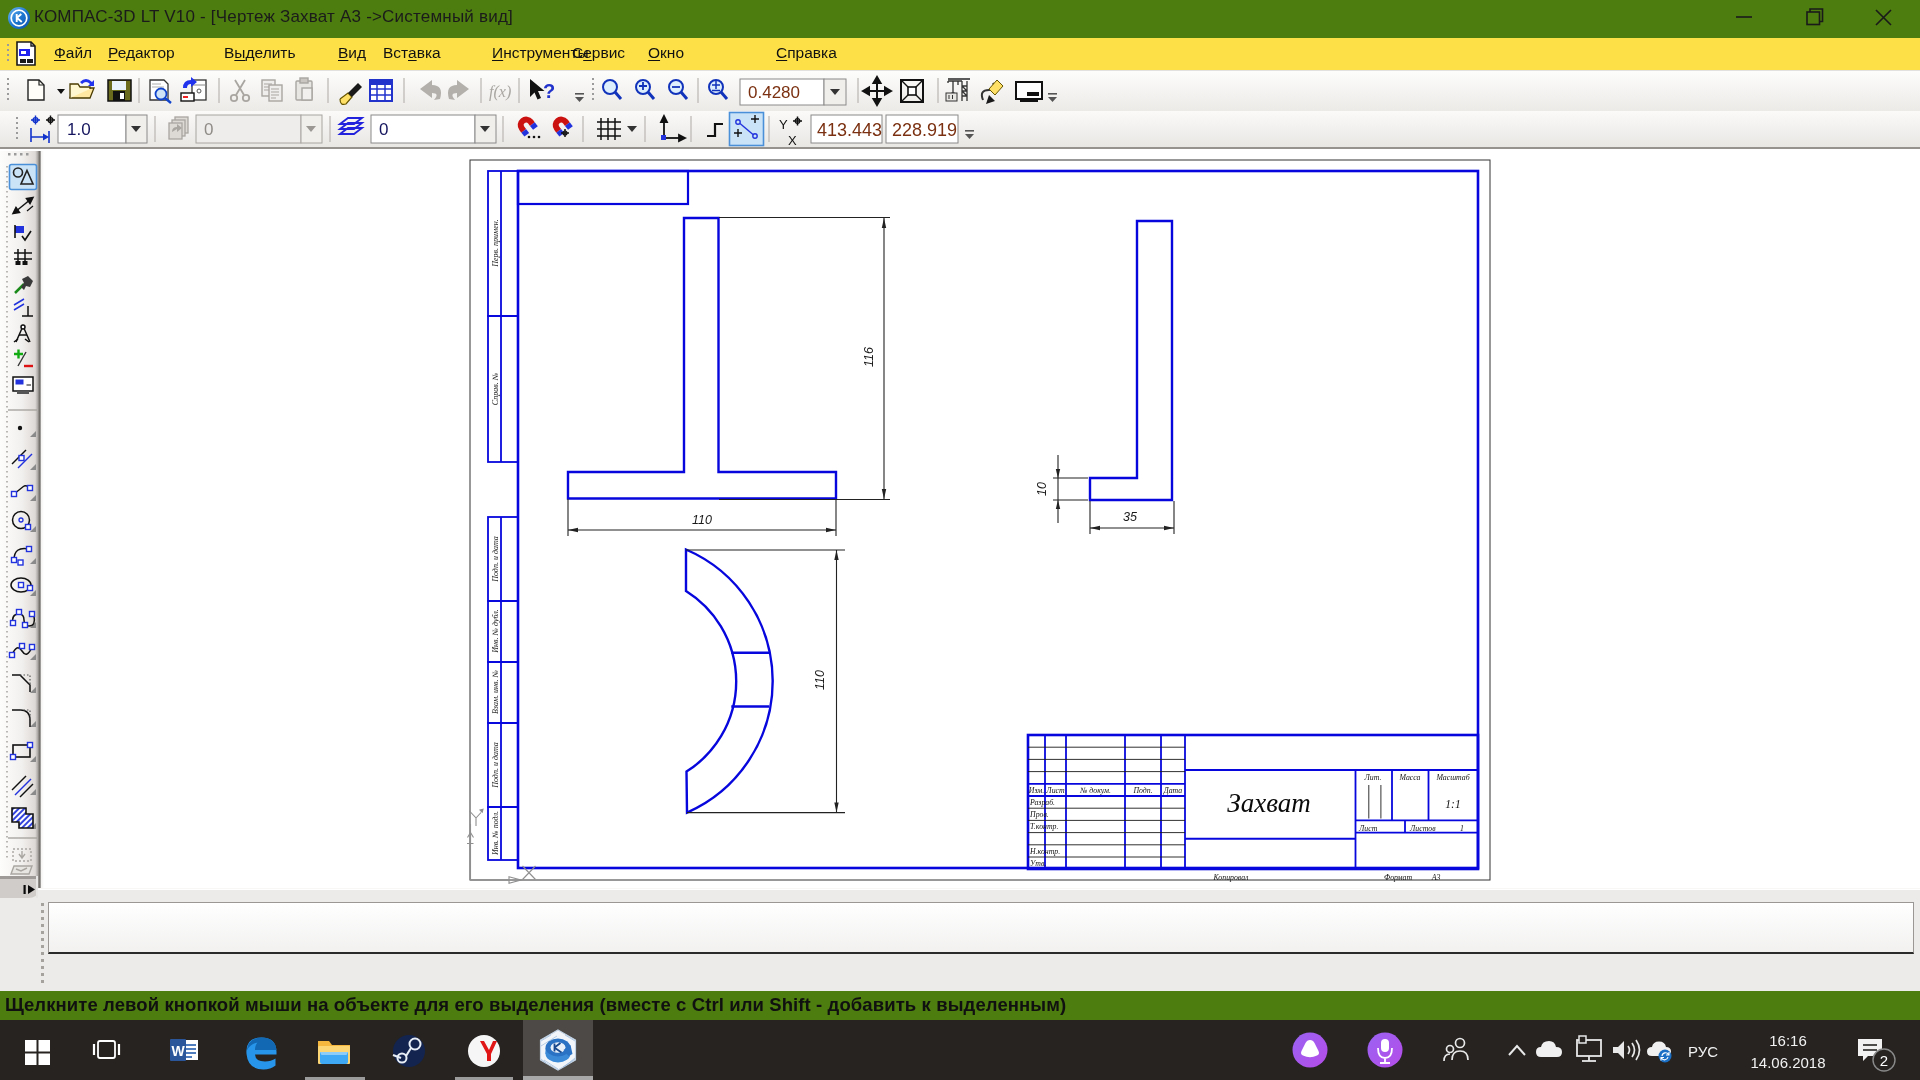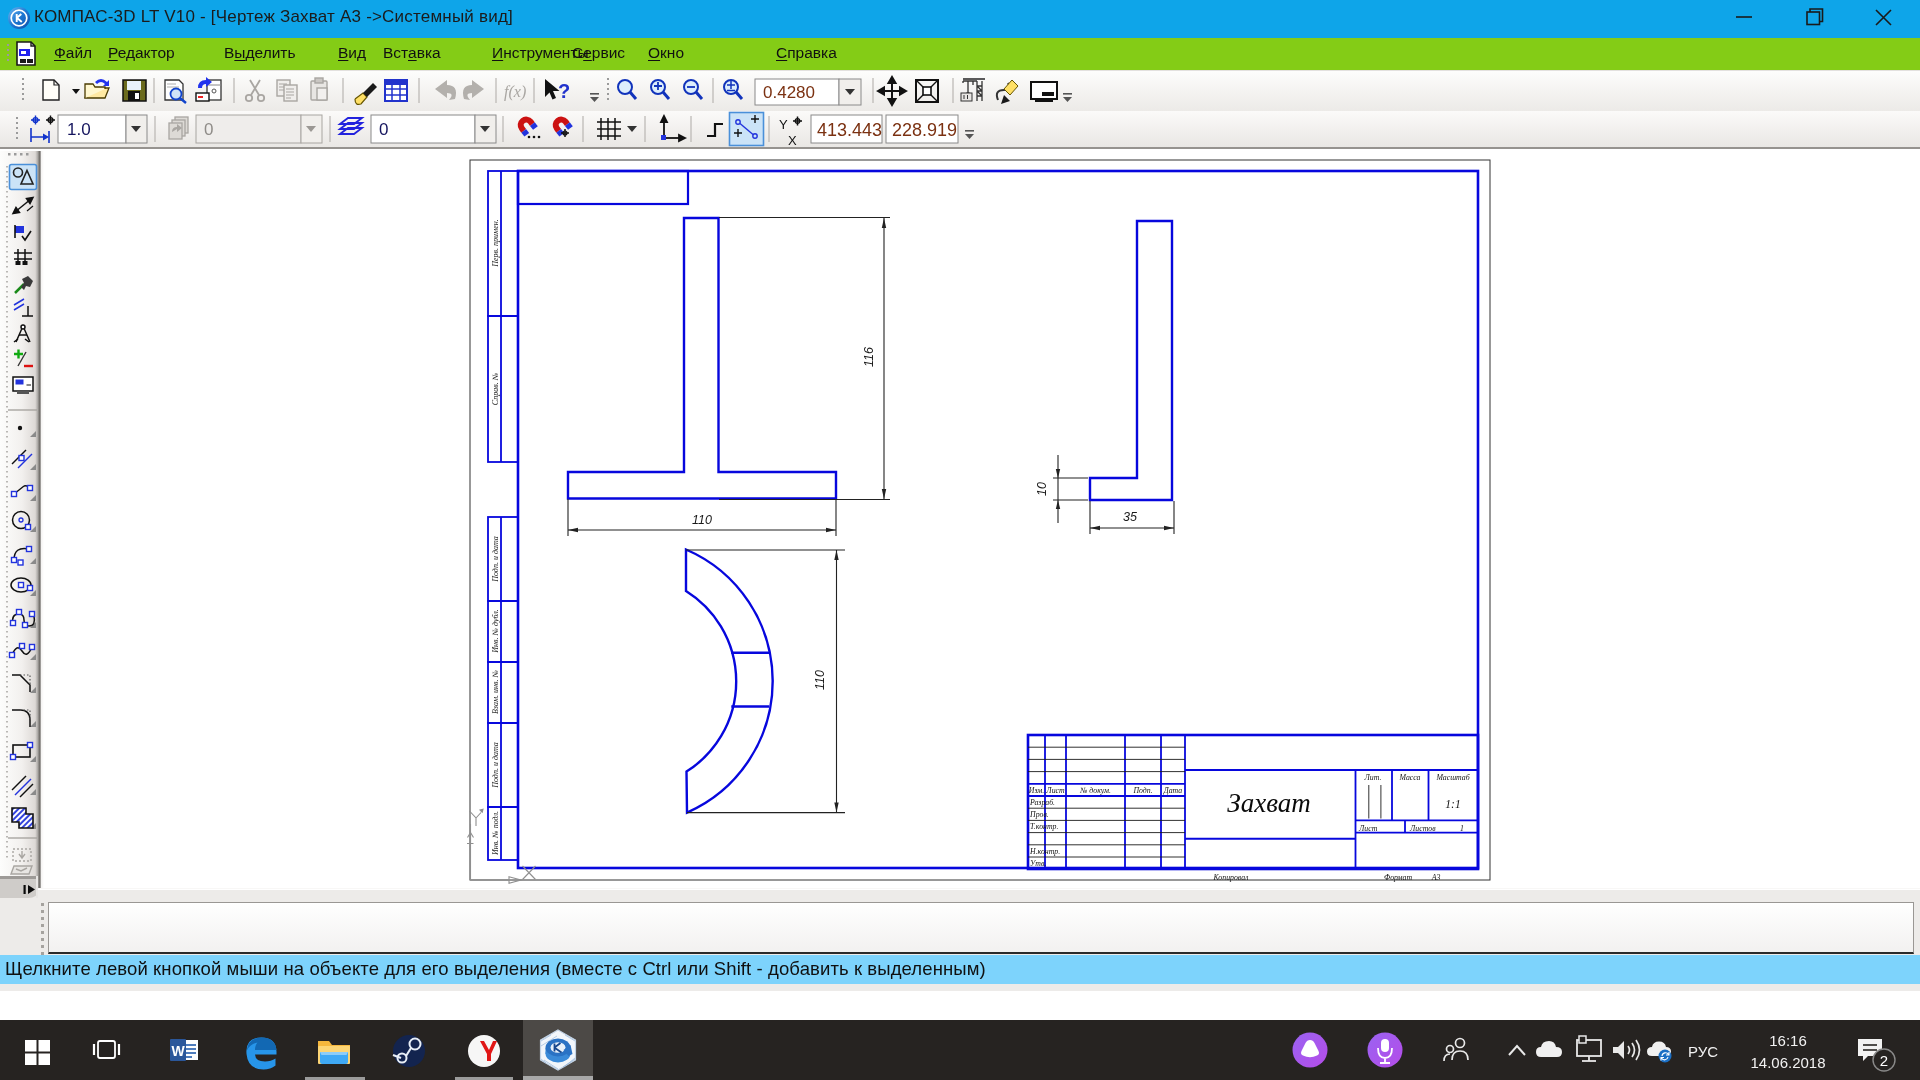--- a/index.html
+++ b/index.html
@@ -1,33 +1,33 @@
 <!DOCTYPE html>
 <html><head>
 <meta charset="utf-8">
 <style>
 * { margin:0; padding:0; box-sizing:border-box; }
 html,body { width:1920px; height:1080px; overflow:hidden; background:#fff;
   font-family:"Liberation Sans", sans-serif; }
 .abs { position:absolute; }
-#titlebar { left:0; top:0; width:1920px; height:38px; background:#0ea5e9; }
+#titlebar { left:0; top:0; width:1920px; height:38px; background:#4d7c0f; }
 #title-text { left:34px; top:7px; font-size:17px; color:#1b1b1b; letter-spacing:0.2px; }
-#menubar { left:0; top:38px; width:1920px; height:33px; background:#84cc16; border-bottom:1px solid #e3e1df;}
+#menubar { left:0; top:38px; width:1920px; height:33px; background:#fde047; border-bottom:1px solid #e3e1df;}
 .menu-item { top:6px; font-size:15.5px; color:#111; }
 #tb1 { left:0; top:71px; width:1920px; height:40px;
-  background:linear-gradient(#fdfdfc,#eceae7);padding-left:15px; }
+  background:linear-gradient(#fdfdfc,#eceae7); }
 #tb2 { left:0; top:111px; width:1920px; height:38px;
   background:linear-gradient(#fbfaf9,#e9e7e4); border-bottom:2px solid #96938f;padding-left:9px; }
 #main { left:0; top:151px; width:1608px; height:737px; background:#ffffff; }
 #sidebar { left:0; top:0; width:44px; height:737px;
   background:linear-gradient(90deg,#fdfdfc 0%,#f2f0ee 50%,#ddd9d6 80%,#aaa7a4 86%,#797672 89%,#6f6c69 91%,#f5f4f3 94%,#ffffff 100%); }
 #propbar { left:0; top:888px; width:1920px; height:103px; background:#edebe9; border-top:1px solid #f8f7f6; box-shadow:inset 0 1px 0 #fff; }
 #propfield { left:48px; top:13px; width:1866px; height:52px;
   background:linear-gradient(#ffffff,#f2f1f0); border:1px solid #9a9794; border-bottom:2px solid #2a2a2a; }
-#statusbar { left:0; top:955px; width:1920px; height:29px; background:#7dd3fc; }
+#statusbar { left:0; top:991px; width:1920px; height:29px; background:#4d7c0f;font-weight:bold; }
 #status-text { left:5px; top:3px; font-size:18.5px; color:#101010; letter-spacing:0.1px; }
 #taskbar { left:0; top:1020px; width:1920px; height:60px; background:#262321; }
 .u { text-decoration:underline; text-underline-offset:2px; }
 svg { display:block; }
 </style>
 </head>
 <body>
 <div class="abs" id="titlebar">
   <svg class="abs" style="left:7px;top:6px" width="24" height="24" viewBox="0 0 24 24">
     <defs>

